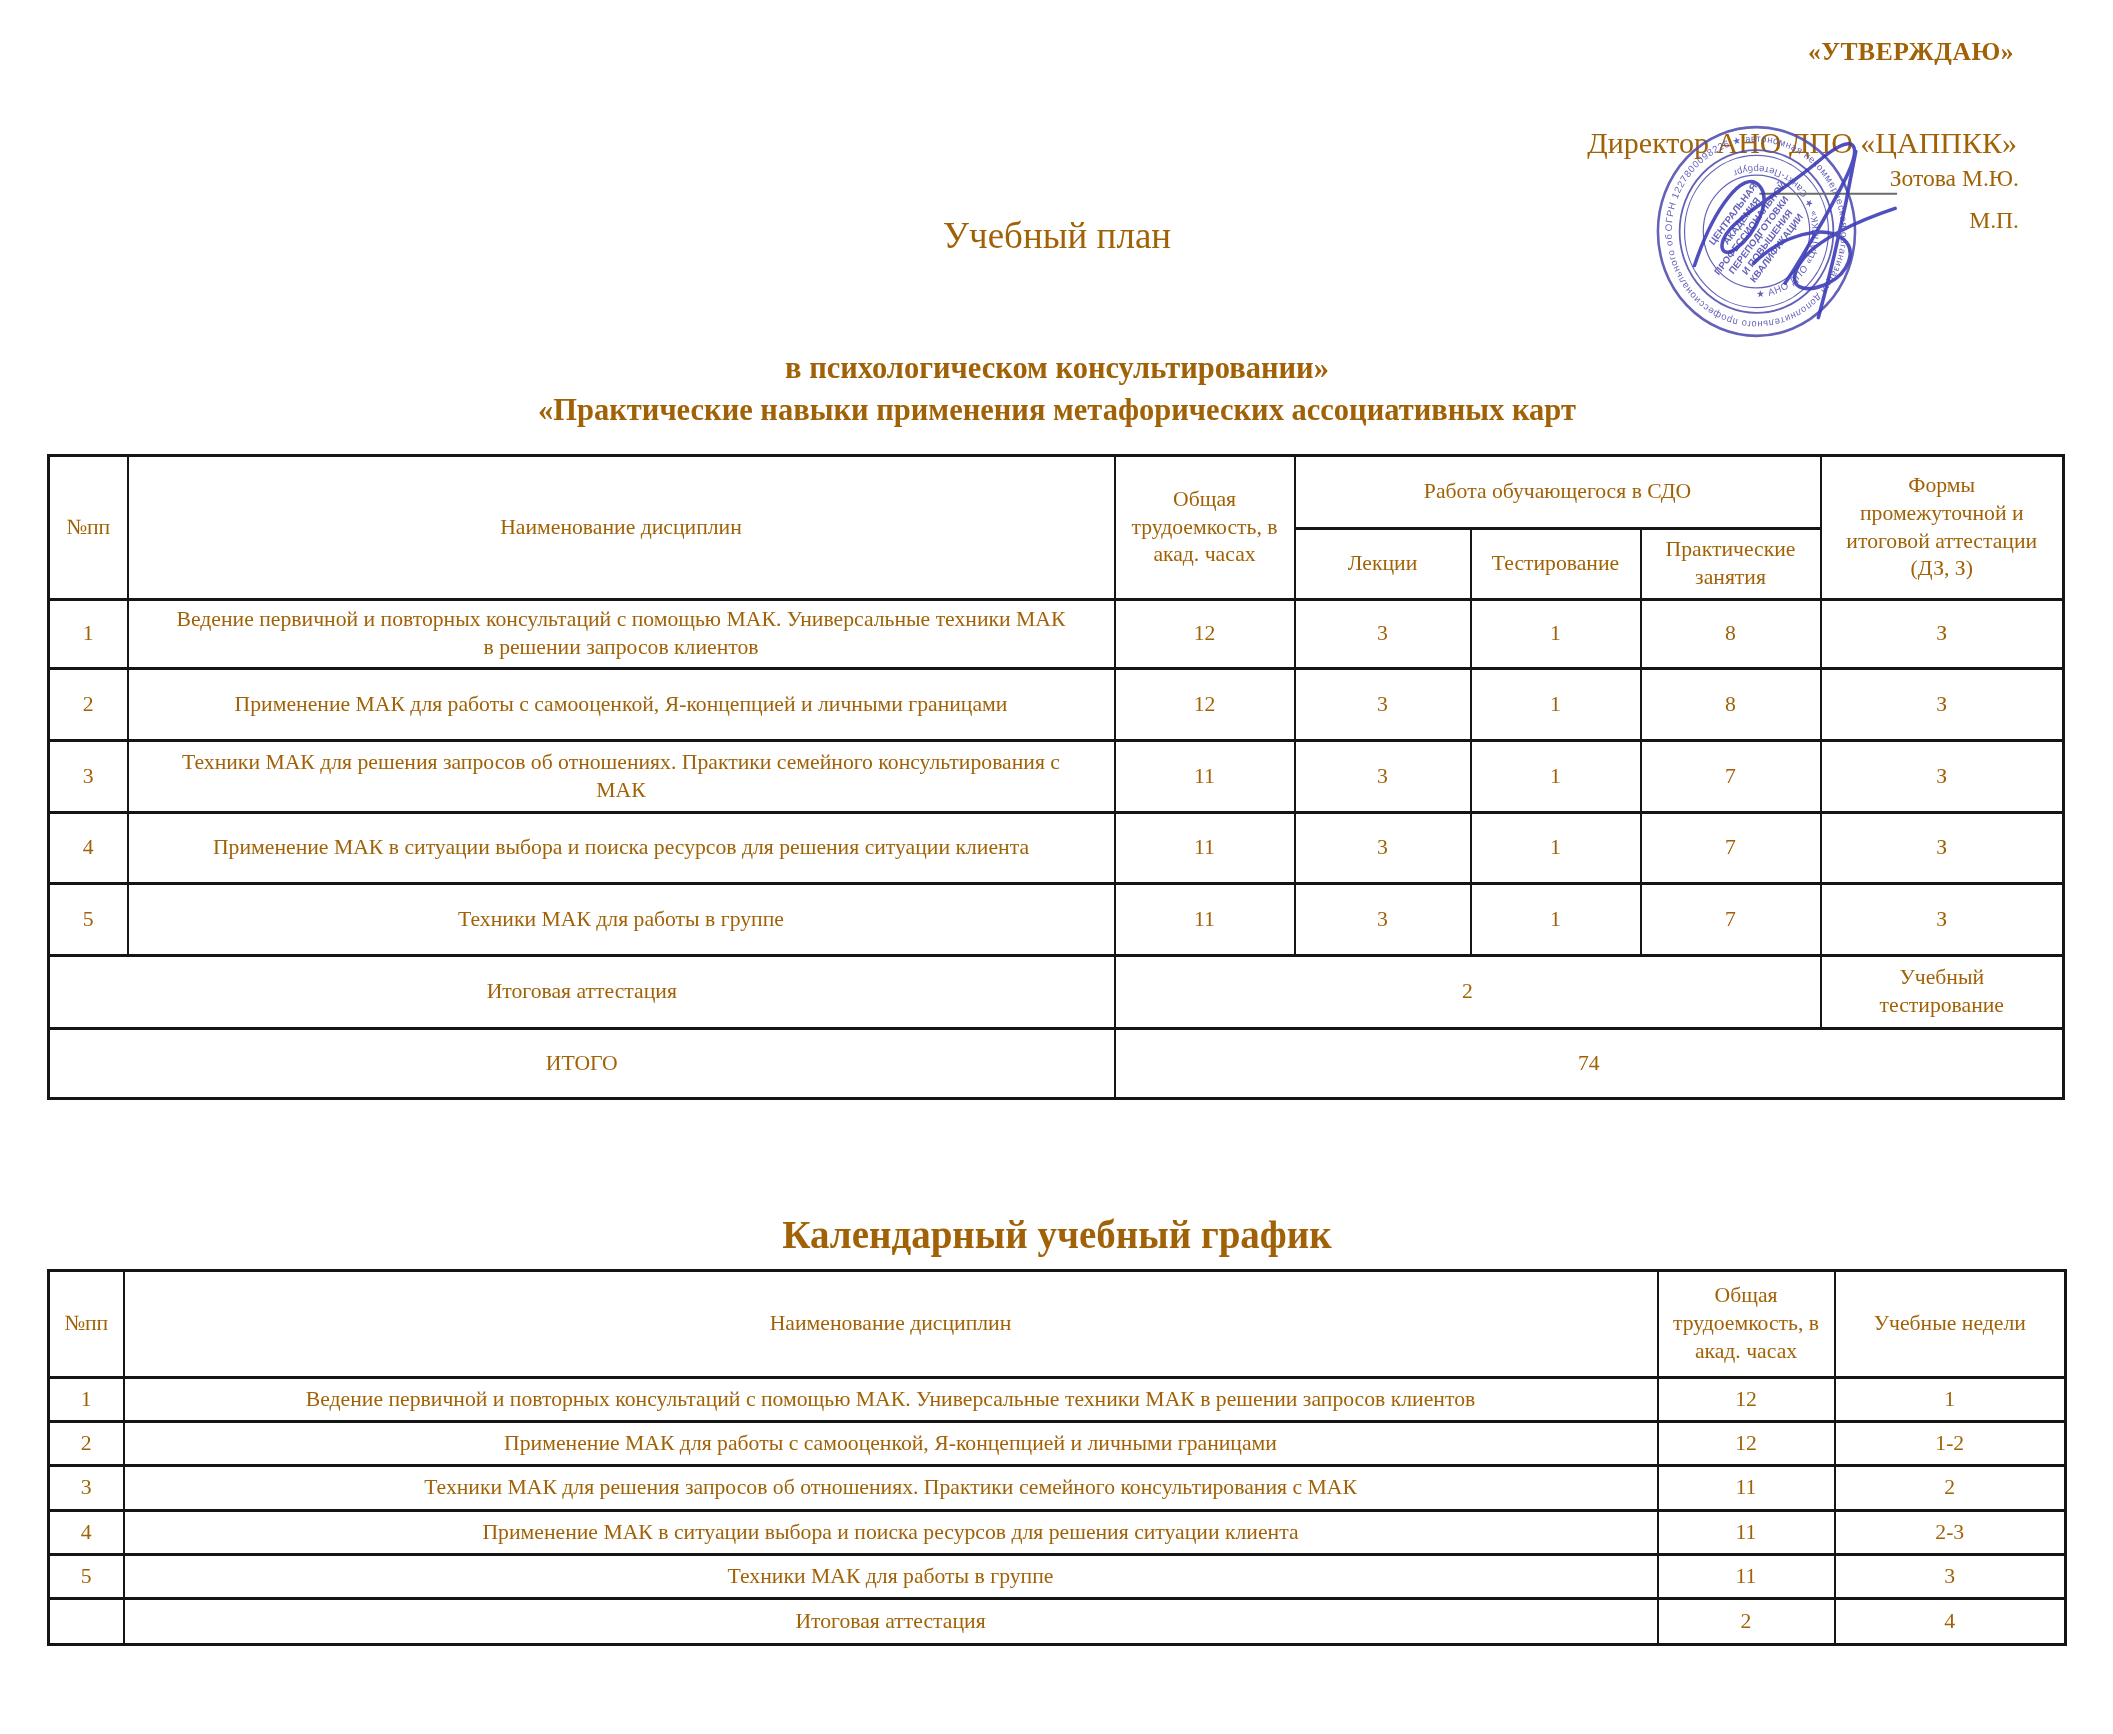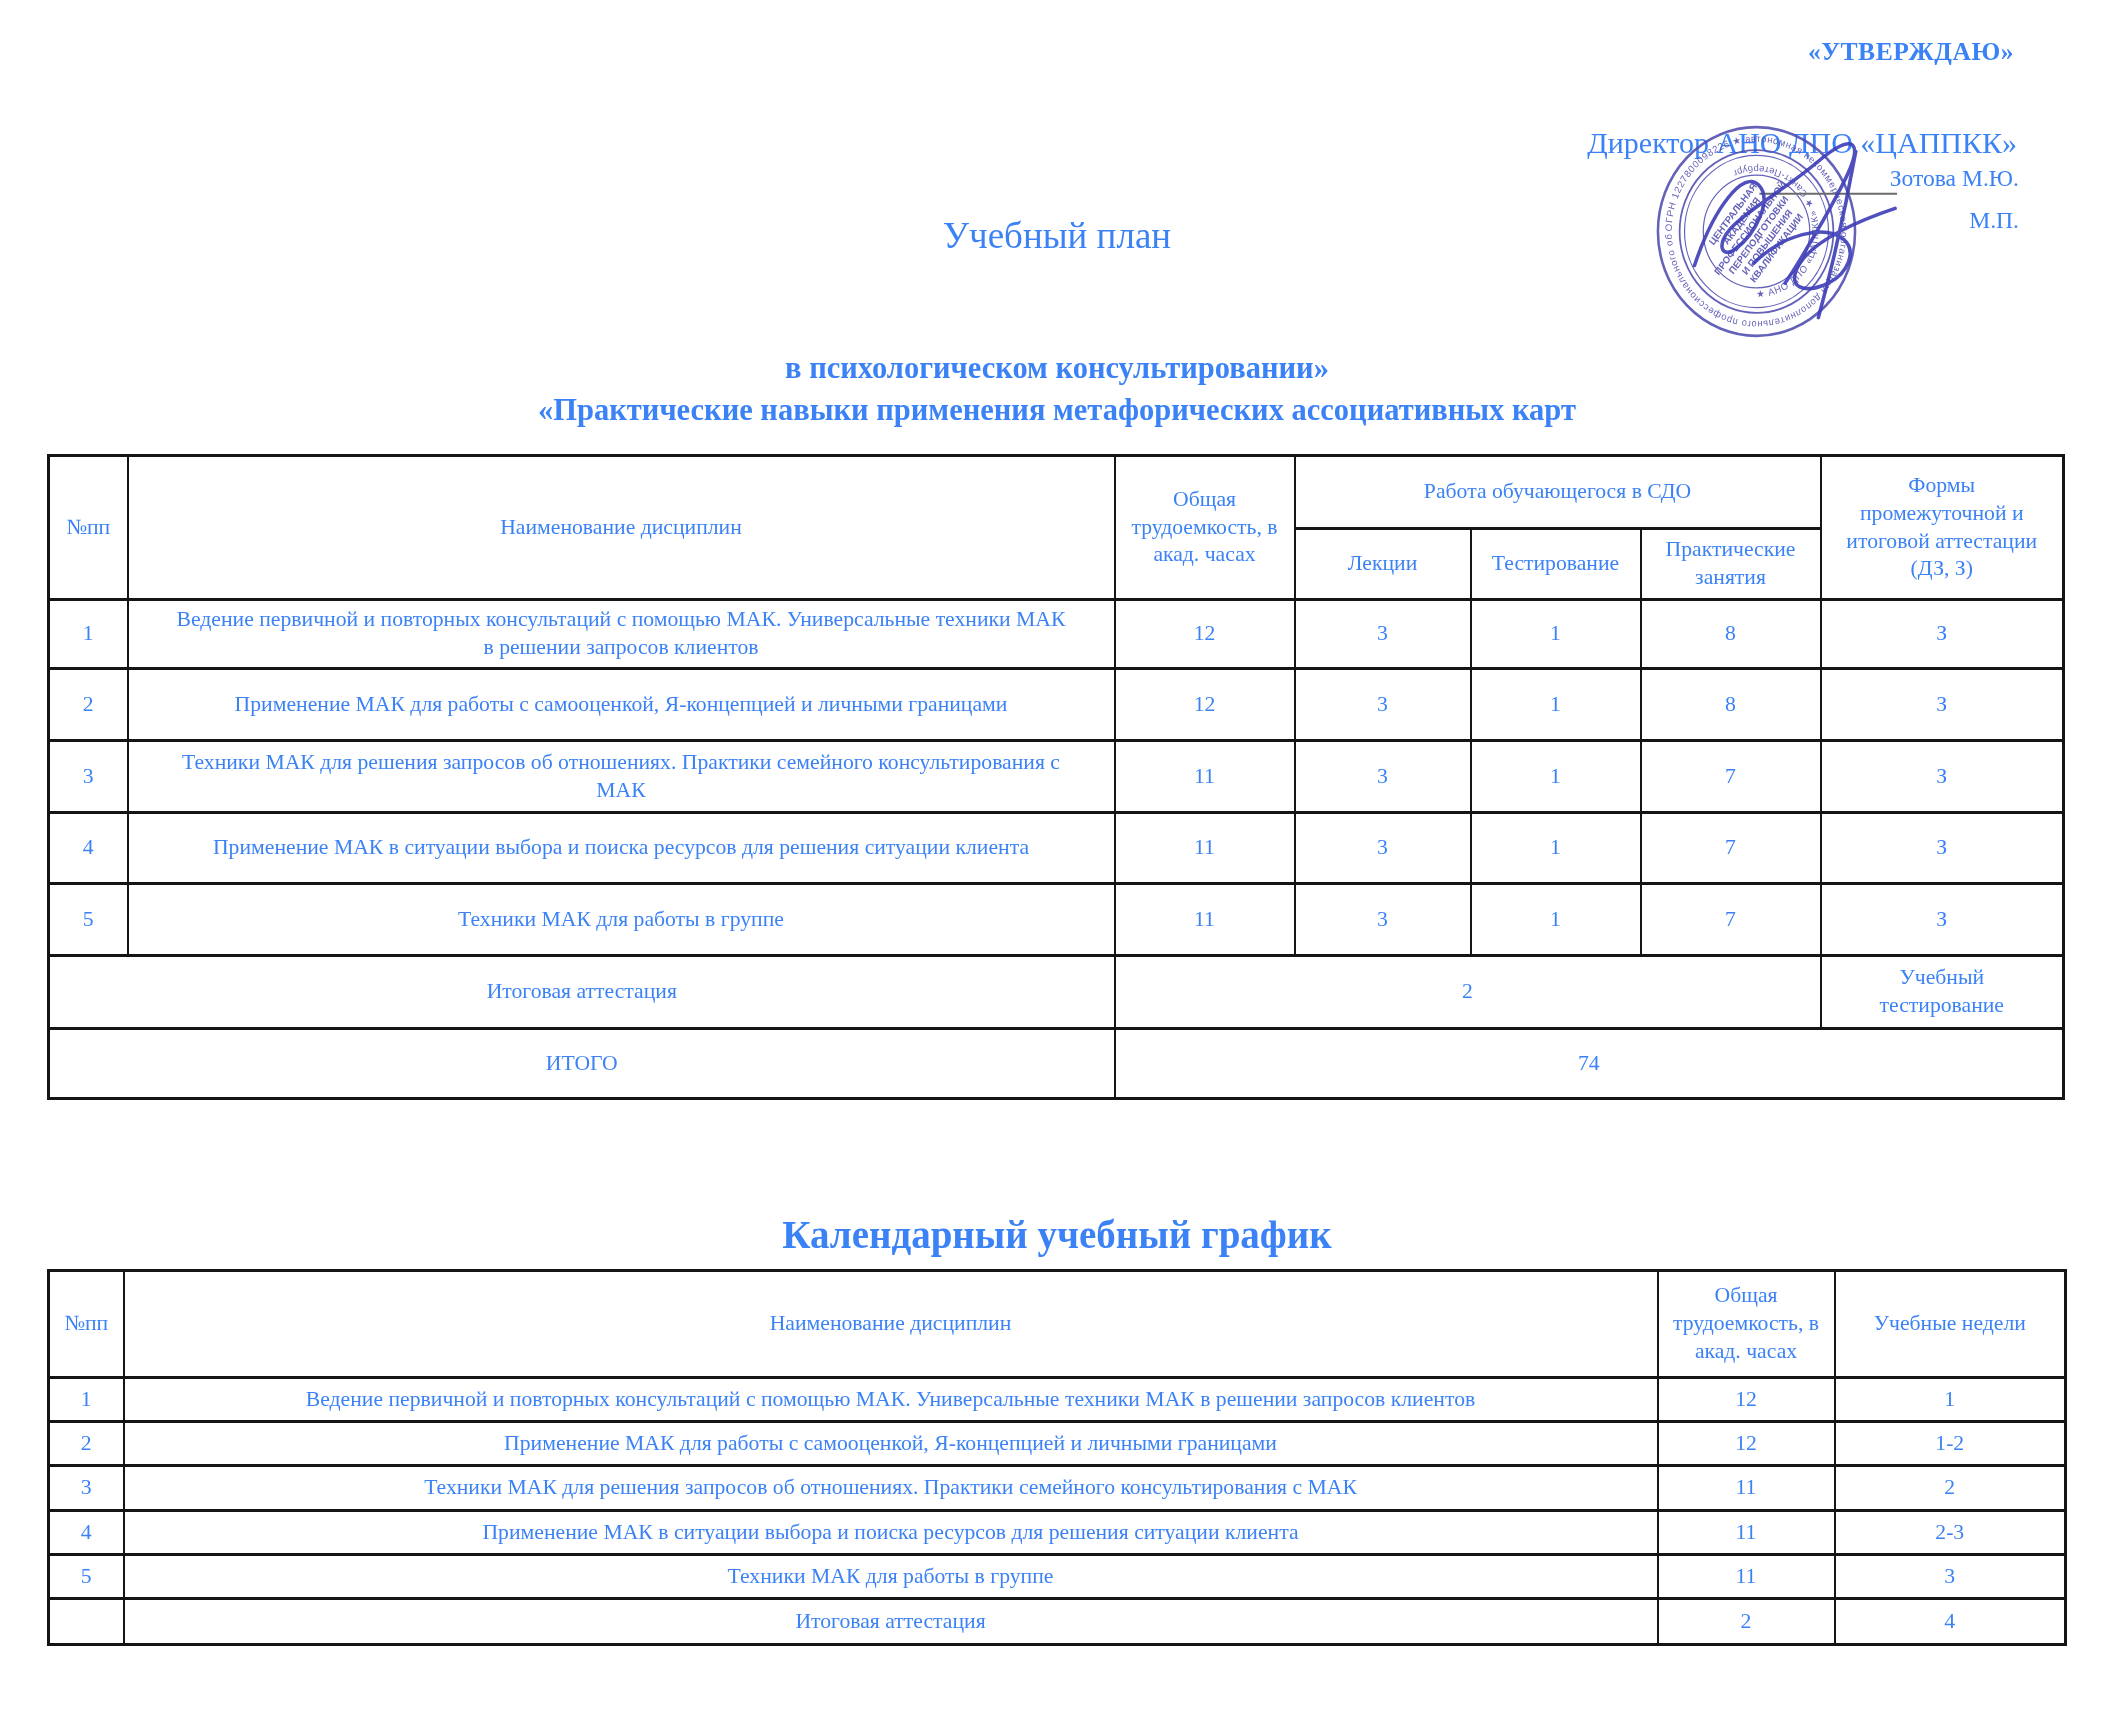--- a/index.html
+++ b/index.html
@@ -1,19 +1,19 @@
 <!DOCTYPE html>
 <html><head>
 <meta charset="utf-8">
 <style>
   html,body { margin:0; padding:0; background:#e8e8e8; }
   .page {
     position:relative; width:2114px; height:1735px; margin:0 auto;
     background:#ffffff; overflow:hidden;
-    font-family:"Liberation Serif", serif; color:#3b82f6;
+    font-family:"Liberation Serif", serif; color:#a16207;
   }
   .abs { position:absolute; }
   .centered { left:0; width:100%; text-align:center; }
 
   .approve-label { top:37px; right:100px; font-size:25.6px; font-weight:bold; letter-spacing:0.5px; }
   .director-line { top:126px; right:97px; font-size:30px; }
   .signer-name   { top:165px; right:95px; font-size:23.6px;text-align:right; }
   .seal-mark     { top:207px; right:95px; font-size:23.6px; }
 
   .doc-title    { top:214px; font-size:37px; line-height:43px; }

